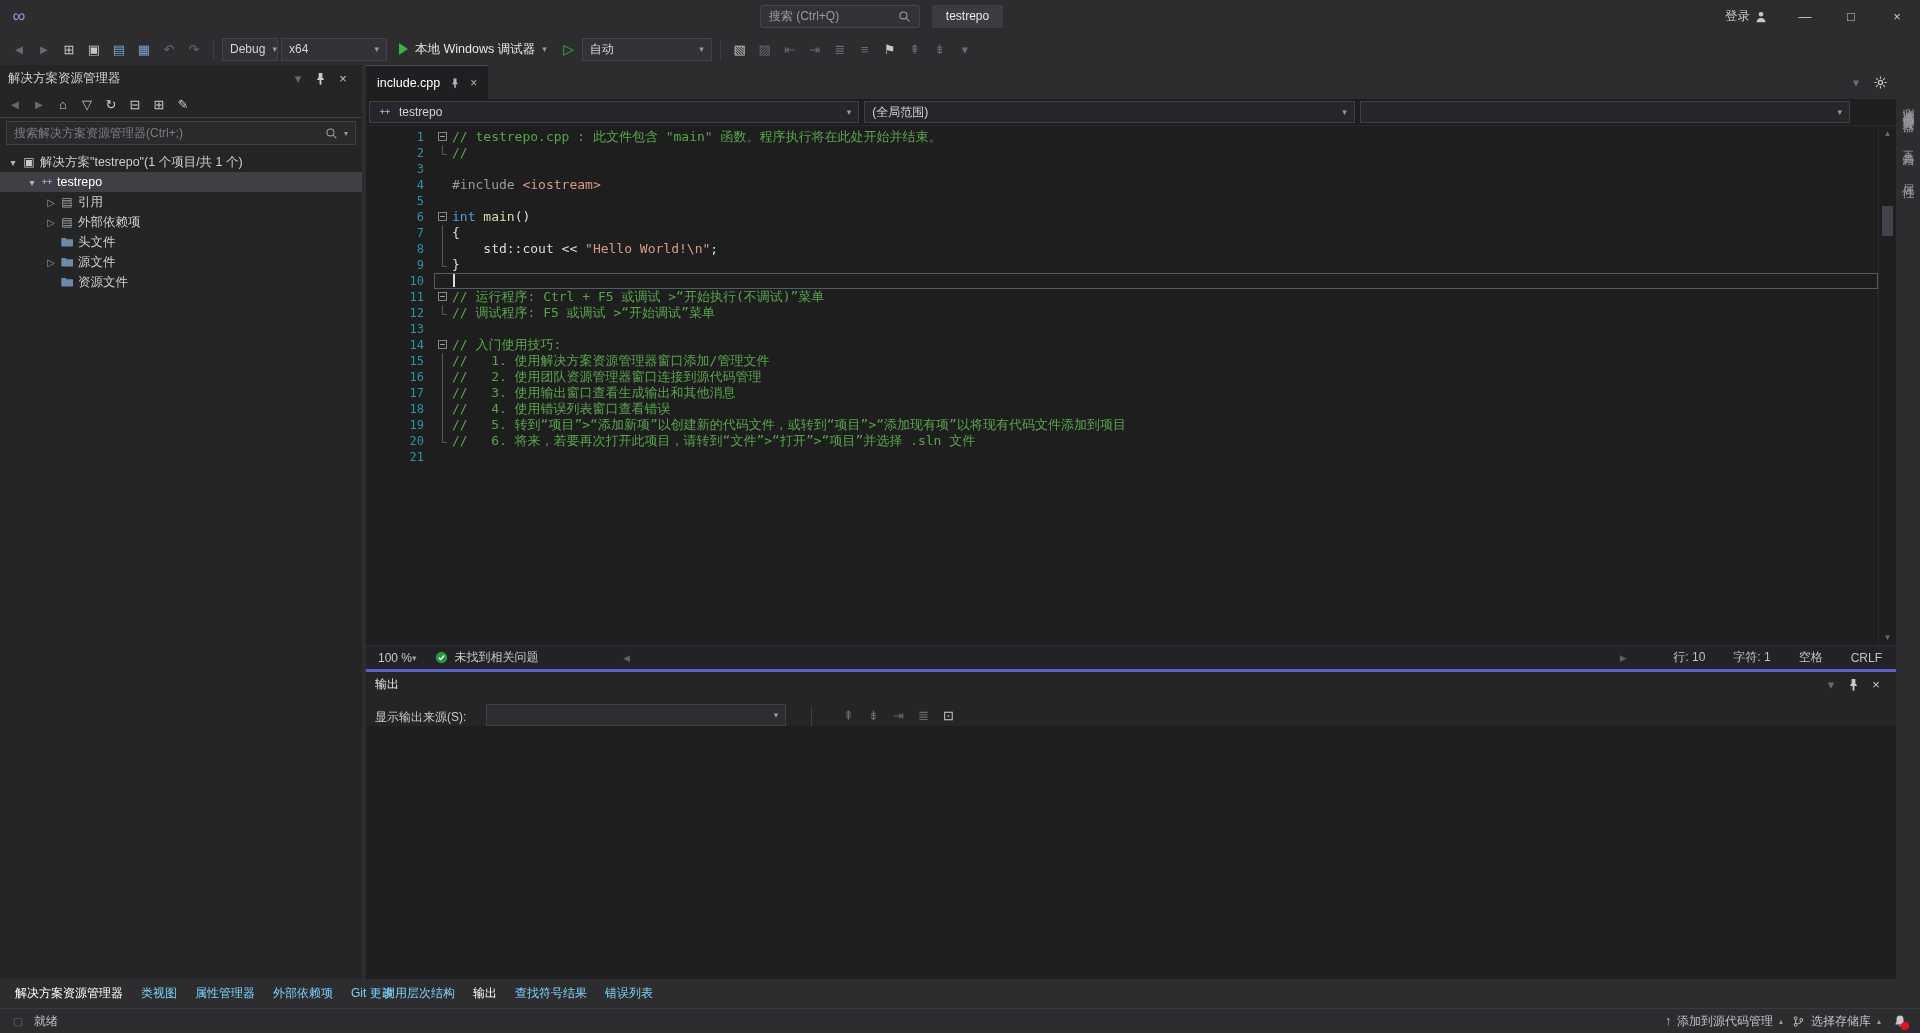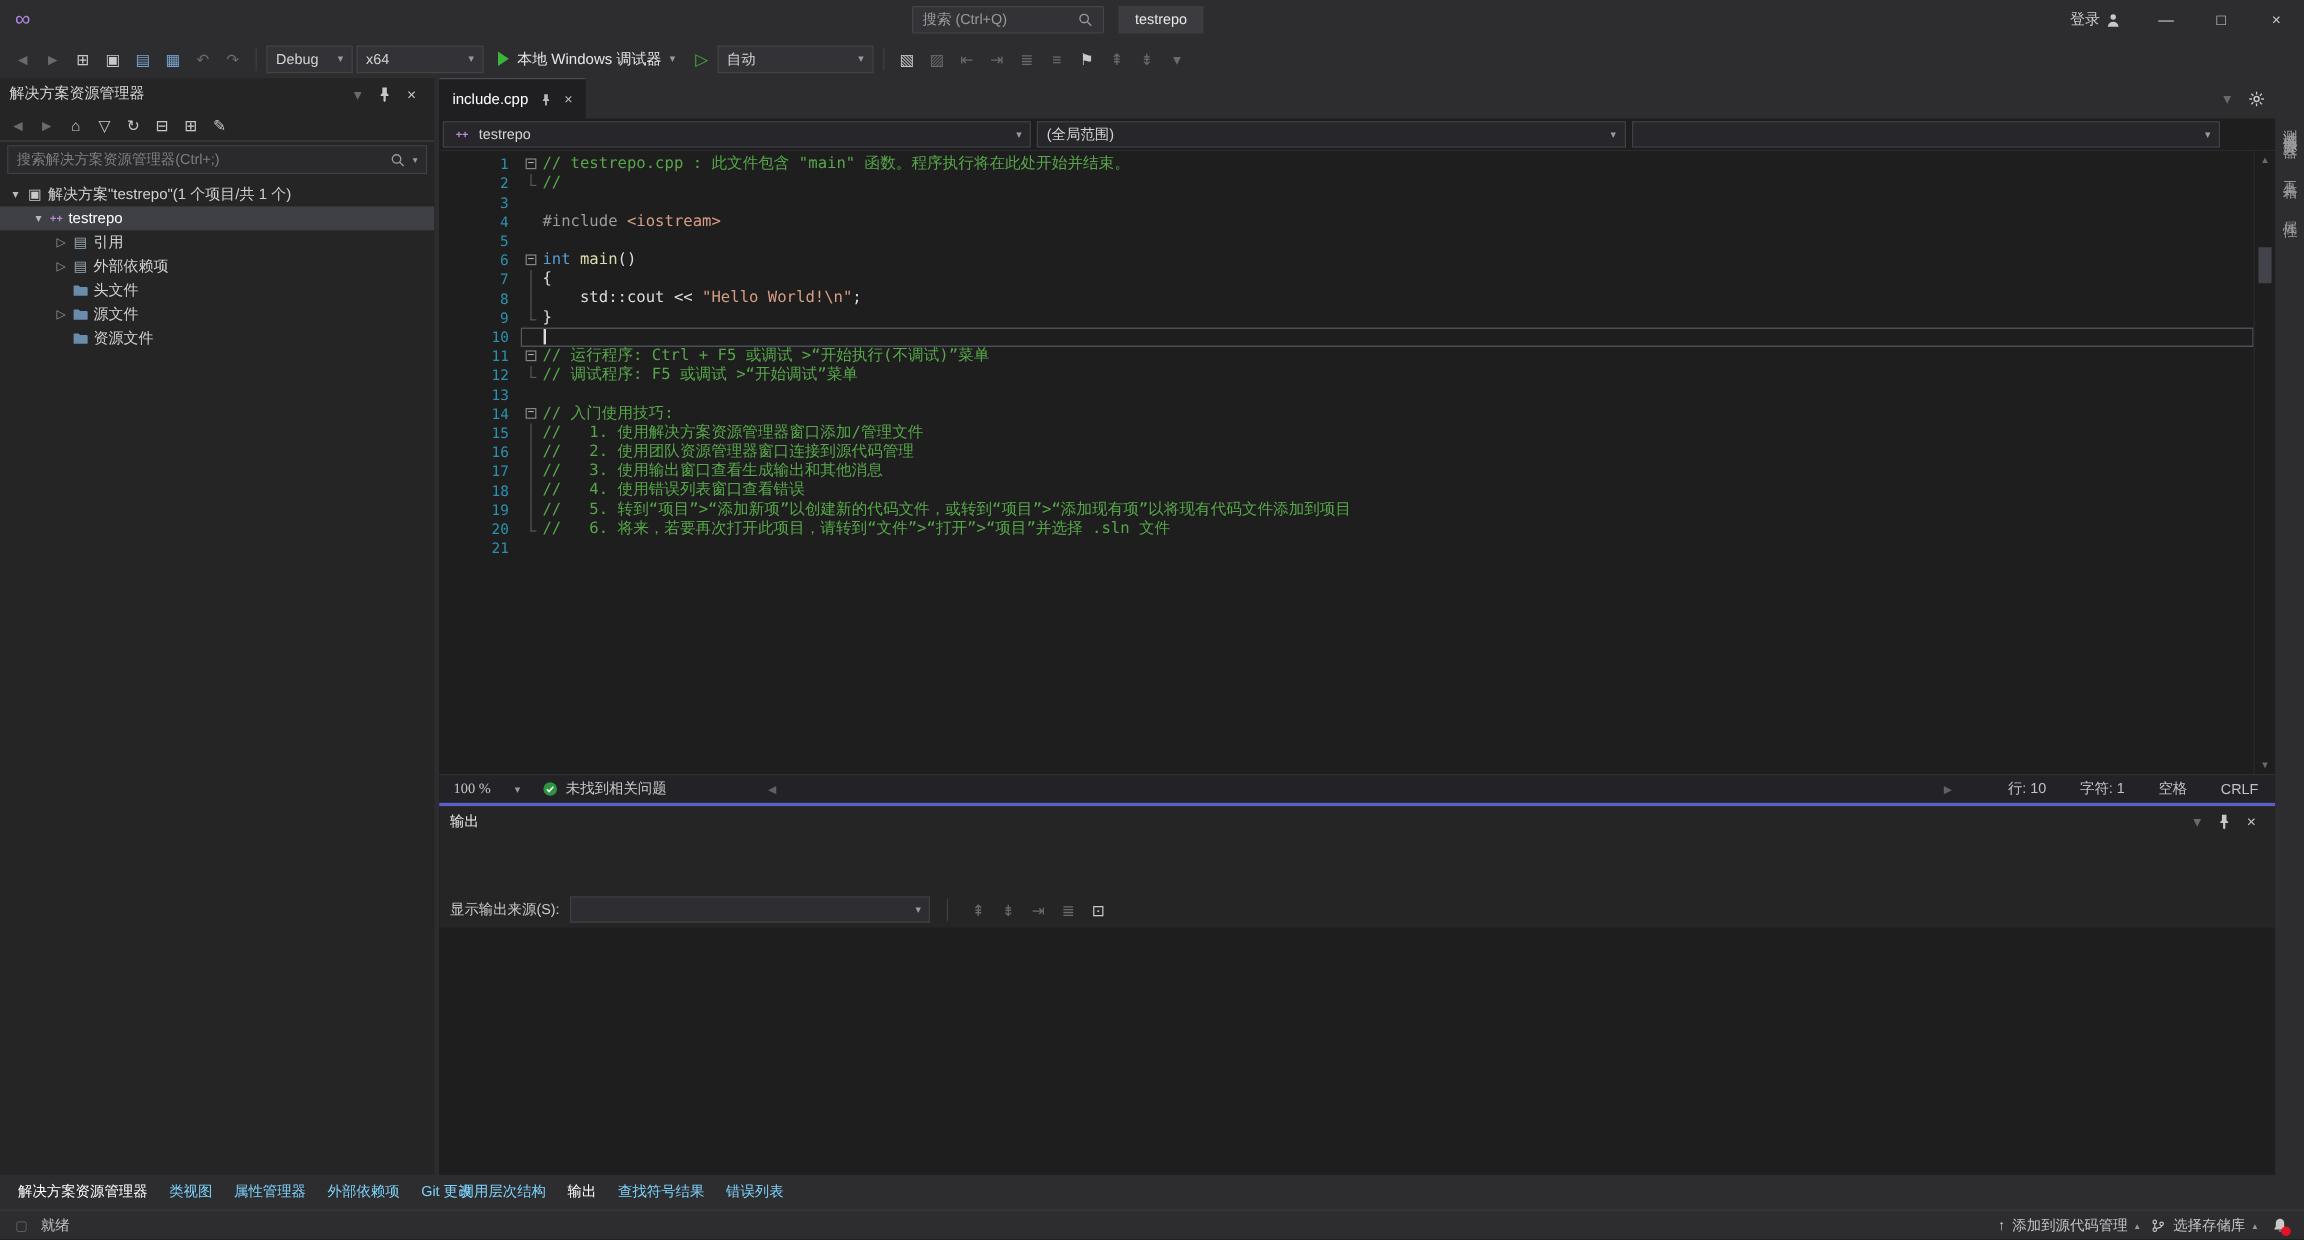--- a/index.html
+++ b/index.html
@@ -24,21 +24,21 @@
   .toolbar{position:absolute;left:0;top:33px;right:0;height:32px;display:flex;align-items:center;padding:0 8px;gap:3px;background:#2d2d30;}
   .hrow{display:flex;align-items:center;gap:3px;}
   .gicon{width:22px;height:22px;display:flex;align-items:center;justify-content:center;font-size:13px;color:#c8c8c8;}
   .gicon.dim{color:#696970;}
   .gicon.blue{color:#76a3d0;}
   .svgi{width:15px;height:15px;color:#c8c8c8;fill:currentColor;flex:none;}
   .vsep{width:1px;height:19px;background:#3f3f46;margin:0 5px;}
   .combo{display:inline-flex;align-items:center;height:23px;background:#333337;border:1px solid #434346;
          padding:0 7px;font-size:12px;color:#d4d4d4;gap:7px;}
   .combo .car{color:#9a9a9a;font-size:9px;margin-left:auto;}
-  .combo.w-config{width:72px;}
+  .combo.w-config{width:56px;}
   .combo.w-plat{width:106px;}
   .combo.w-auto{width:130px;}
   .start-btn{display:flex;align-items:center;gap:7px;padding:0 9px;height:26px;color:#e6e6e6;}
   .play{width:0;height:0;border-left:9px solid var(--run-green);border-top:6px solid transparent;border-bottom:6px solid transparent;}
   .play-hollow{color:var(--run-green);font-size:14px;width:20px;text-align:center;}
 
   
   .main{position:absolute;left:0;top:65px;right:0;height:914px;background:#2d2d30;}
 
   
@@ -82,33 +82,33 @@
   .t-kw{color:var(--c-kw);} .t-fn{color:var(--c-fn);} .t-pl{color:#dcdcdc;}
   .code-line.current::after{content:"";position:absolute;left:68px;right:18px;top:0;bottom:0;border:1px solid #555b65;pointer-events:none;}
   .code-line.current::before{content:"";position:absolute;left:87px;top:1px;width:1.5px;height:13px;background:#dcdcdc;}
 
   .vscroll{position:absolute;top:0;right:0;bottom:0;width:18px;background:#1e1e1e;border-left:1px solid #2a2a2d;}
   .vs-arrow{height:15px;display:flex;align-items:center;justify-content:center;color:#6a6a70;font-size:8px;}
   .vs-arrow.bottom{position:absolute;bottom:0;left:0;right:0;}
   .vs-thumb{position:absolute;left:3px;right:3px;top:80px;height:30px;background:#42424a;}
 
   .doc-strip{height:24px;background:#232327;display:flex;align-items:center;font-size:12px;color:#c2c2c6;border-top:1px solid #2f2f33;padding:0 4px;}
-  .zoom-combo{display:flex;align-items:center;gap:20px;padding:0 8px;color:#c8c8c8;font-family:Liberation Serif, serif;}
+  .zoom-combo{display:flex;align-items:center;gap:0;padding:0 8px;color:#c8c8c8;}
   .zoom-combo .car{font-size:9px;color:#9a9a9a;}
   .health{display:flex;align-items:center;gap:7px;margin-left:10px;color:#c8c8c8;}
   .hscroll{flex:1;display:flex;align-items:center;margin:0 14px 0 80px;}
   .hs-arrow{color:#5f5f64;font-size:9px;width:16px;text-align:center;}
   .hs-track{flex:1;height:10px;}
   .doc-pos{display:flex;align-items:center;gap:0;}
   .doc-pos span{margin-left:28px;white-space:nowrap;}
 
   .out-divider{height:3px;background:var(--panel-accent);}
   .output{height:307px;display:flex;flex-direction:column;background:#252526;}
   .out-title{height:24px;display:flex;align-items:center;padding:0 9px;font-size:12px;color:#e8e8e8;}
-  .out-toolbar{height:30px;display:flex;align-items:center;gap:9px;padding:0 9px;font-size:12px;color:#c8c8c8;margin-top:47px;}
+  .out-toolbar{height:30px;display:flex;align-items:flex-end;gap:20px;padding:0 9px;font-size:12px;color:#c8c8c8;}
   .out-combo{width:300px;height:22px;display:flex;align-items:center;background:#2d2d32;border:1px solid #3f3f46;padding:0 7px;}
   .out-combo .car{margin-left:auto;color:#9a9a9a;font-size:9px;}
   .out-content{flex:1;background:#1e1e1e;}
 
   
   .right-strip{position:absolute;right:0;top:0;width:24px;height:100%;background:#2d2d30;display:flex;flex-direction:column;align-items:center;padding-top:34px;gap:28px;}
   .vtab{writing-mode:vertical-rl;font-size:12px;color:#9b9b9f;letter-spacing:2px;white-space:nowrap;}
 
   
   .bottom-tabs{position:absolute;left:0;right:0;top:979px;height:29px;background:#2d2d30;}

